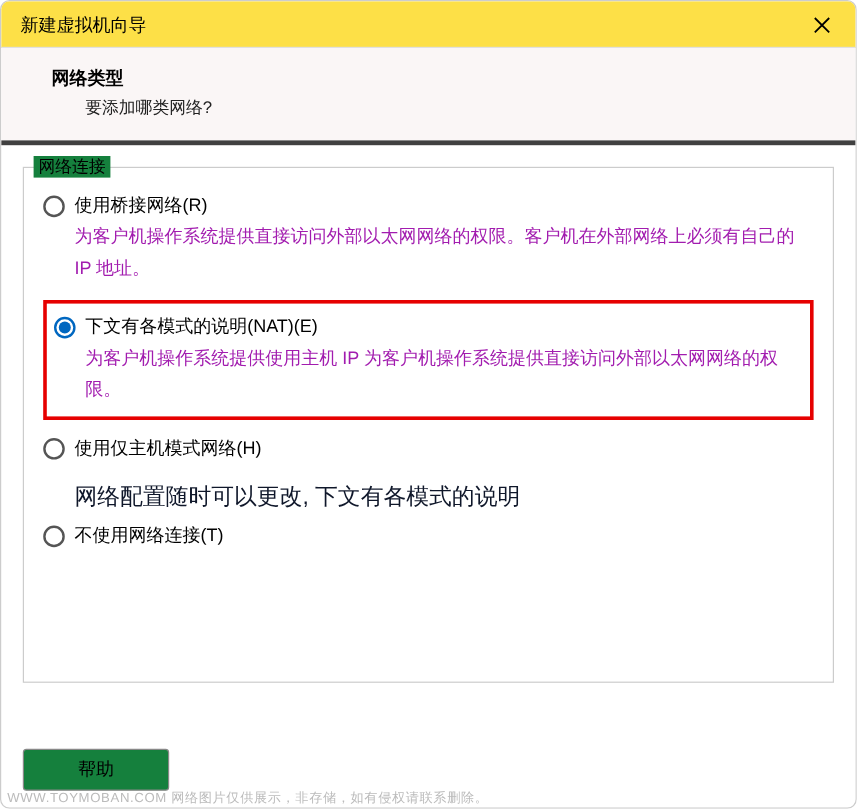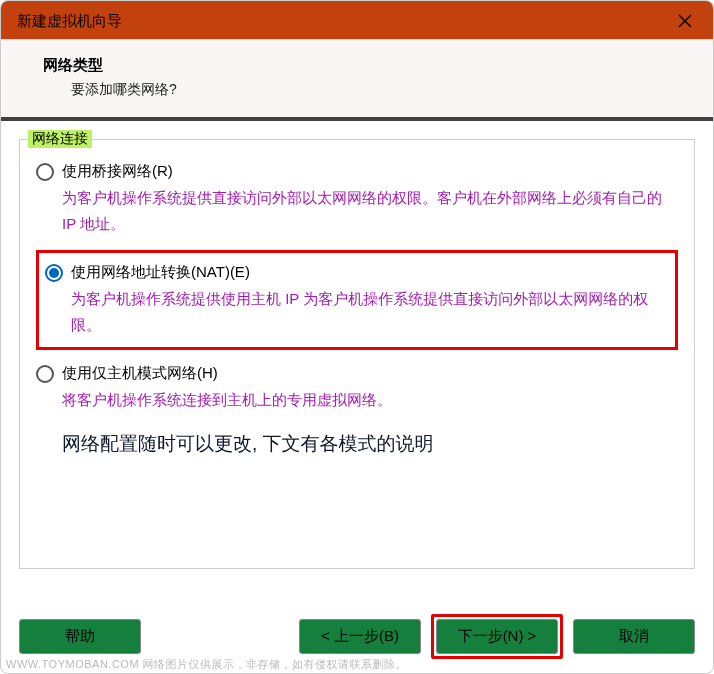--- a/index.html
+++ b/index.html
@@ -23,21 +23,21 @@
       overflow: hidden;
       background: #fff;
       display: flex;
       flex-direction: column;
     }
     .titlebar {
       display: flex;
       justify-content: space-between;
       align-items: center;
       padding: 8px 16px 6px 16px;
-      background: #c2410c;
+      background: #fde047;
       border-bottom: 1px solid #e0e0e0;
     }
     .titlebar-title {
       font-size: 15px;
       color: #000;
     }
     .close-btn {
       width: 24px;
       height: 24px;
       display: flex;
@@ -73,21 +73,21 @@
     .fieldset {
       border: 1px solid #ccc;
       padding: 22px 16px 16px 16px;
       position: relative;
       height: 430px;
     }
     .legend {
       position: absolute;
       top: -10px;
       left: 8px;
-      background: #bef264;
+      background: #15803d;
       padding: 0 4px;
       font-size: 14px;
     }
     .radio-option {
       margin-bottom: 18px;
       position: relative;
     }
     .radio-row {
       display: flex;
       align-items: center;
@@ -207,48 +207,46 @@
           <div class="radio-circle"></div>
           <span class="radio-label">使用桥接网络(R)</span>
         </div>
         <div class="radio-desc">为客户机操作系统提供直接访问外部以太网网络的权限。客户机在外部网络上必须有自己的 IP 地址。</div>
       </div>
 
       <div class="highlight-box">
         <div class="radio-option" style="margin-bottom:0">
           <div class="radio-row">
             <div class="radio-circle selected"></div>
-            <span class="radio-label">使用网络地址转换(NAT)(E)</span>
+            <span class="radio-label">下文有各模式的说明(NAT)(E)</span>
           </div>
           <div class="radio-desc">为客户机操作系统提供使用主机 IP 为客户机操作系统提供直接访问外部以太网网络的权限。</div>
         </div>
       </div>
 
       <div class="radio-option">
         <div class="radio-row">
           <div class="radio-circle"></div>
           <span class="radio-label">使用仅主机模式网络(H)</span>
         </div>
-        <div class="radio-desc">将客户机操作系统连接到主机上的专用虚拟网络。</div>
       </div>
 
       <div class="annotation">网络配置随时可以更改, 下文有各模式的说明</div>
 
+      <div class="radio-option">
+        <div class="radio-row">
+          <div class="radio-circle"></div>
+          <span class="radio-label">不使用网络连接(T)</span>
+        </div>
+      </div>
 
     </div>
   </div>
 
   <div class="footer">
     <div class="footer-left">
       <button class="btn btn-help">帮助</button>
     </div>
-    <div class="footer-right">
-      <button class="btn btn-back">&lt; 上一步(B)</button>
-      <span class="next-highlight">
-        <button class="btn btn-next">下一步(N) &gt;</button>
-      </span>
-      <button class="btn btn-cancel">取消</button>
-    </div>
   </div>
 
 </div>
 
 <div class="watermark">WWW.TOYMOBAN.COM  网络图片仅供展示，非存储，如有侵权请联系删除。</div>
 
 </body></html>

